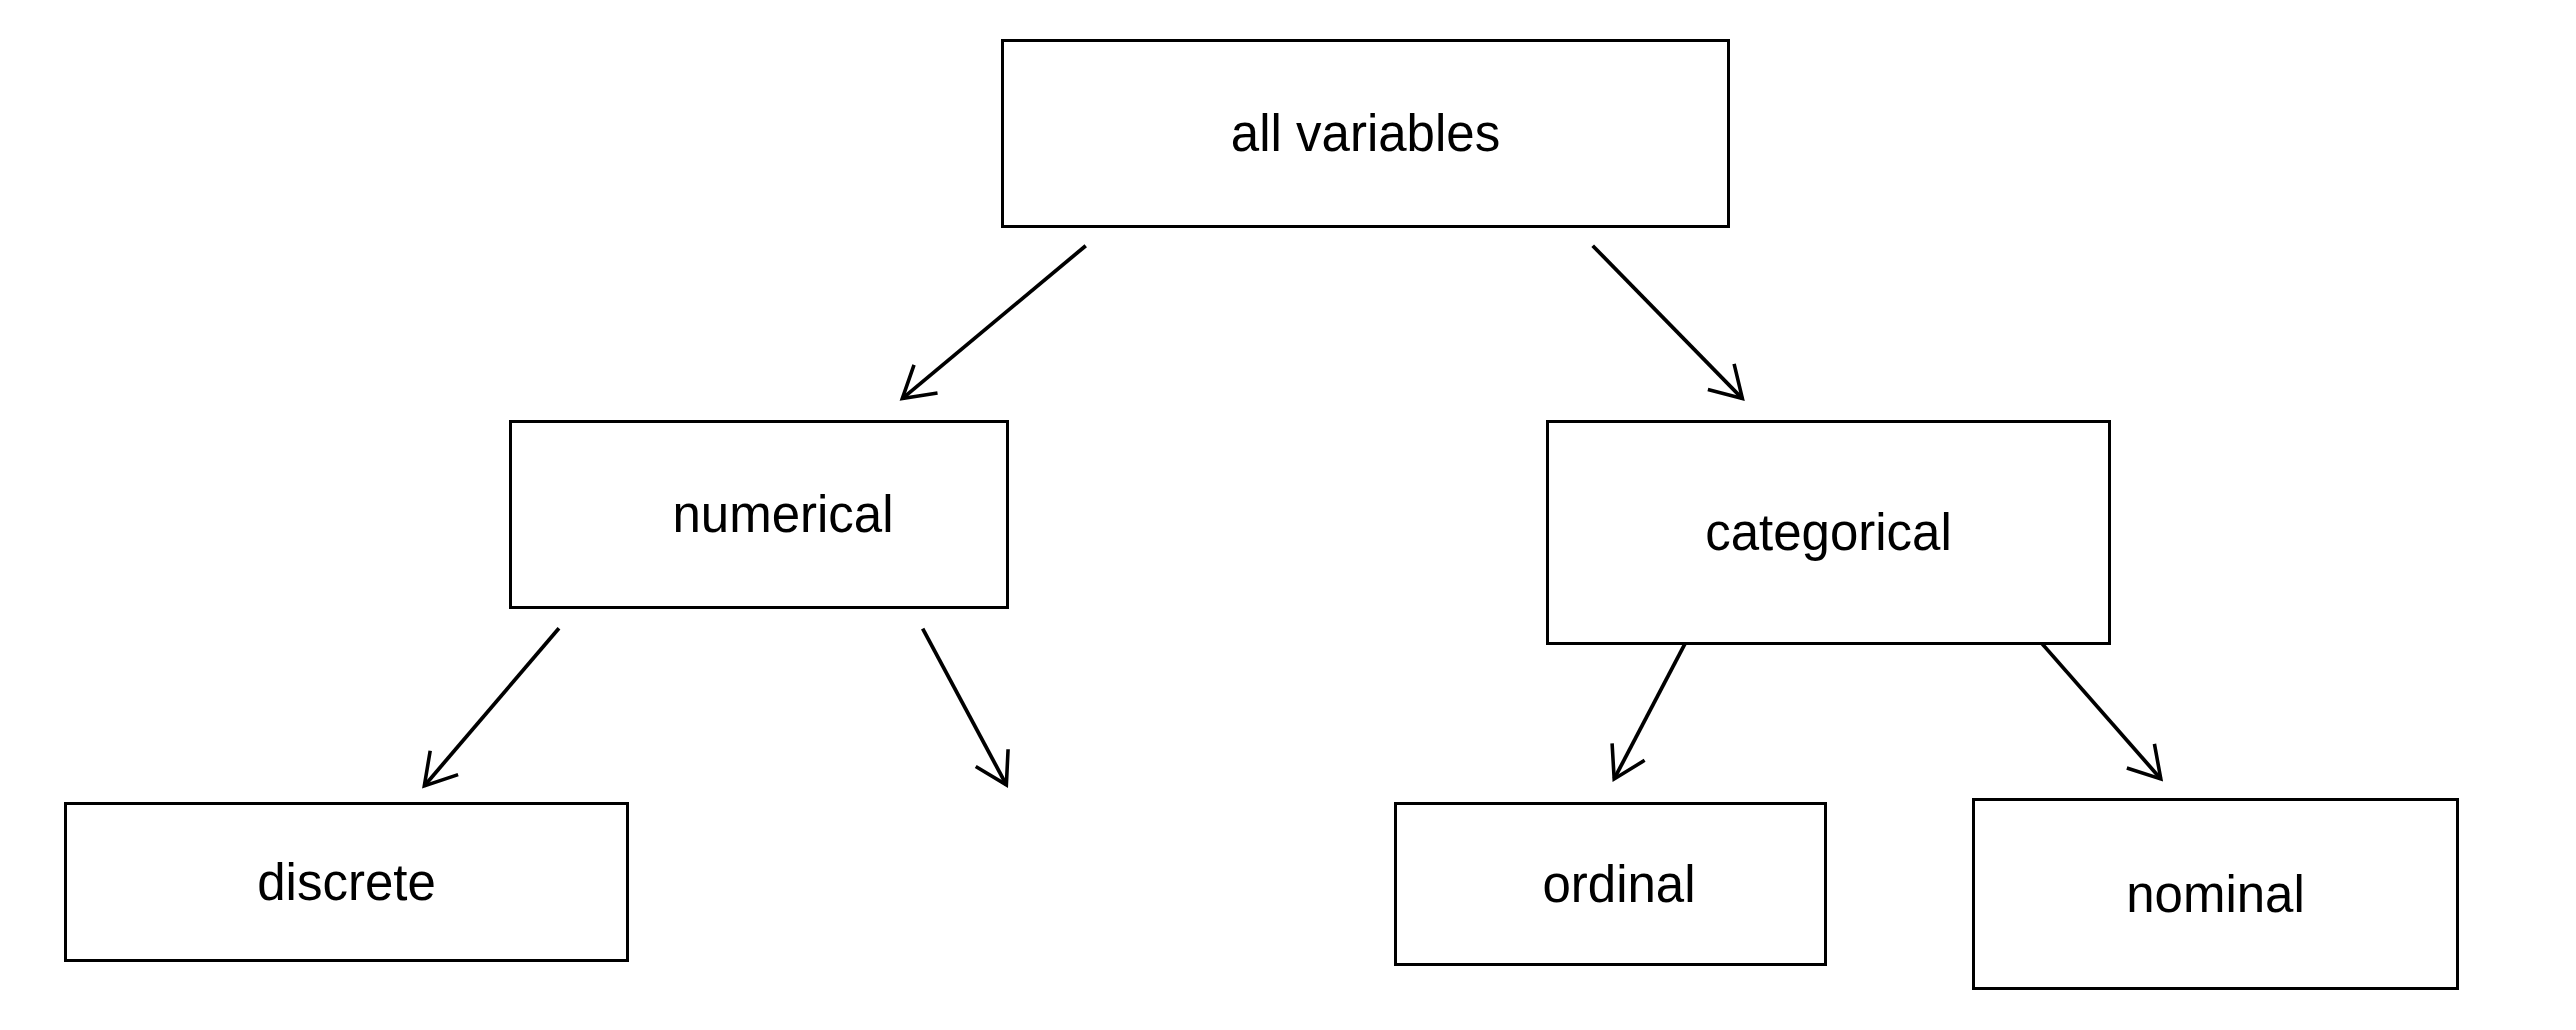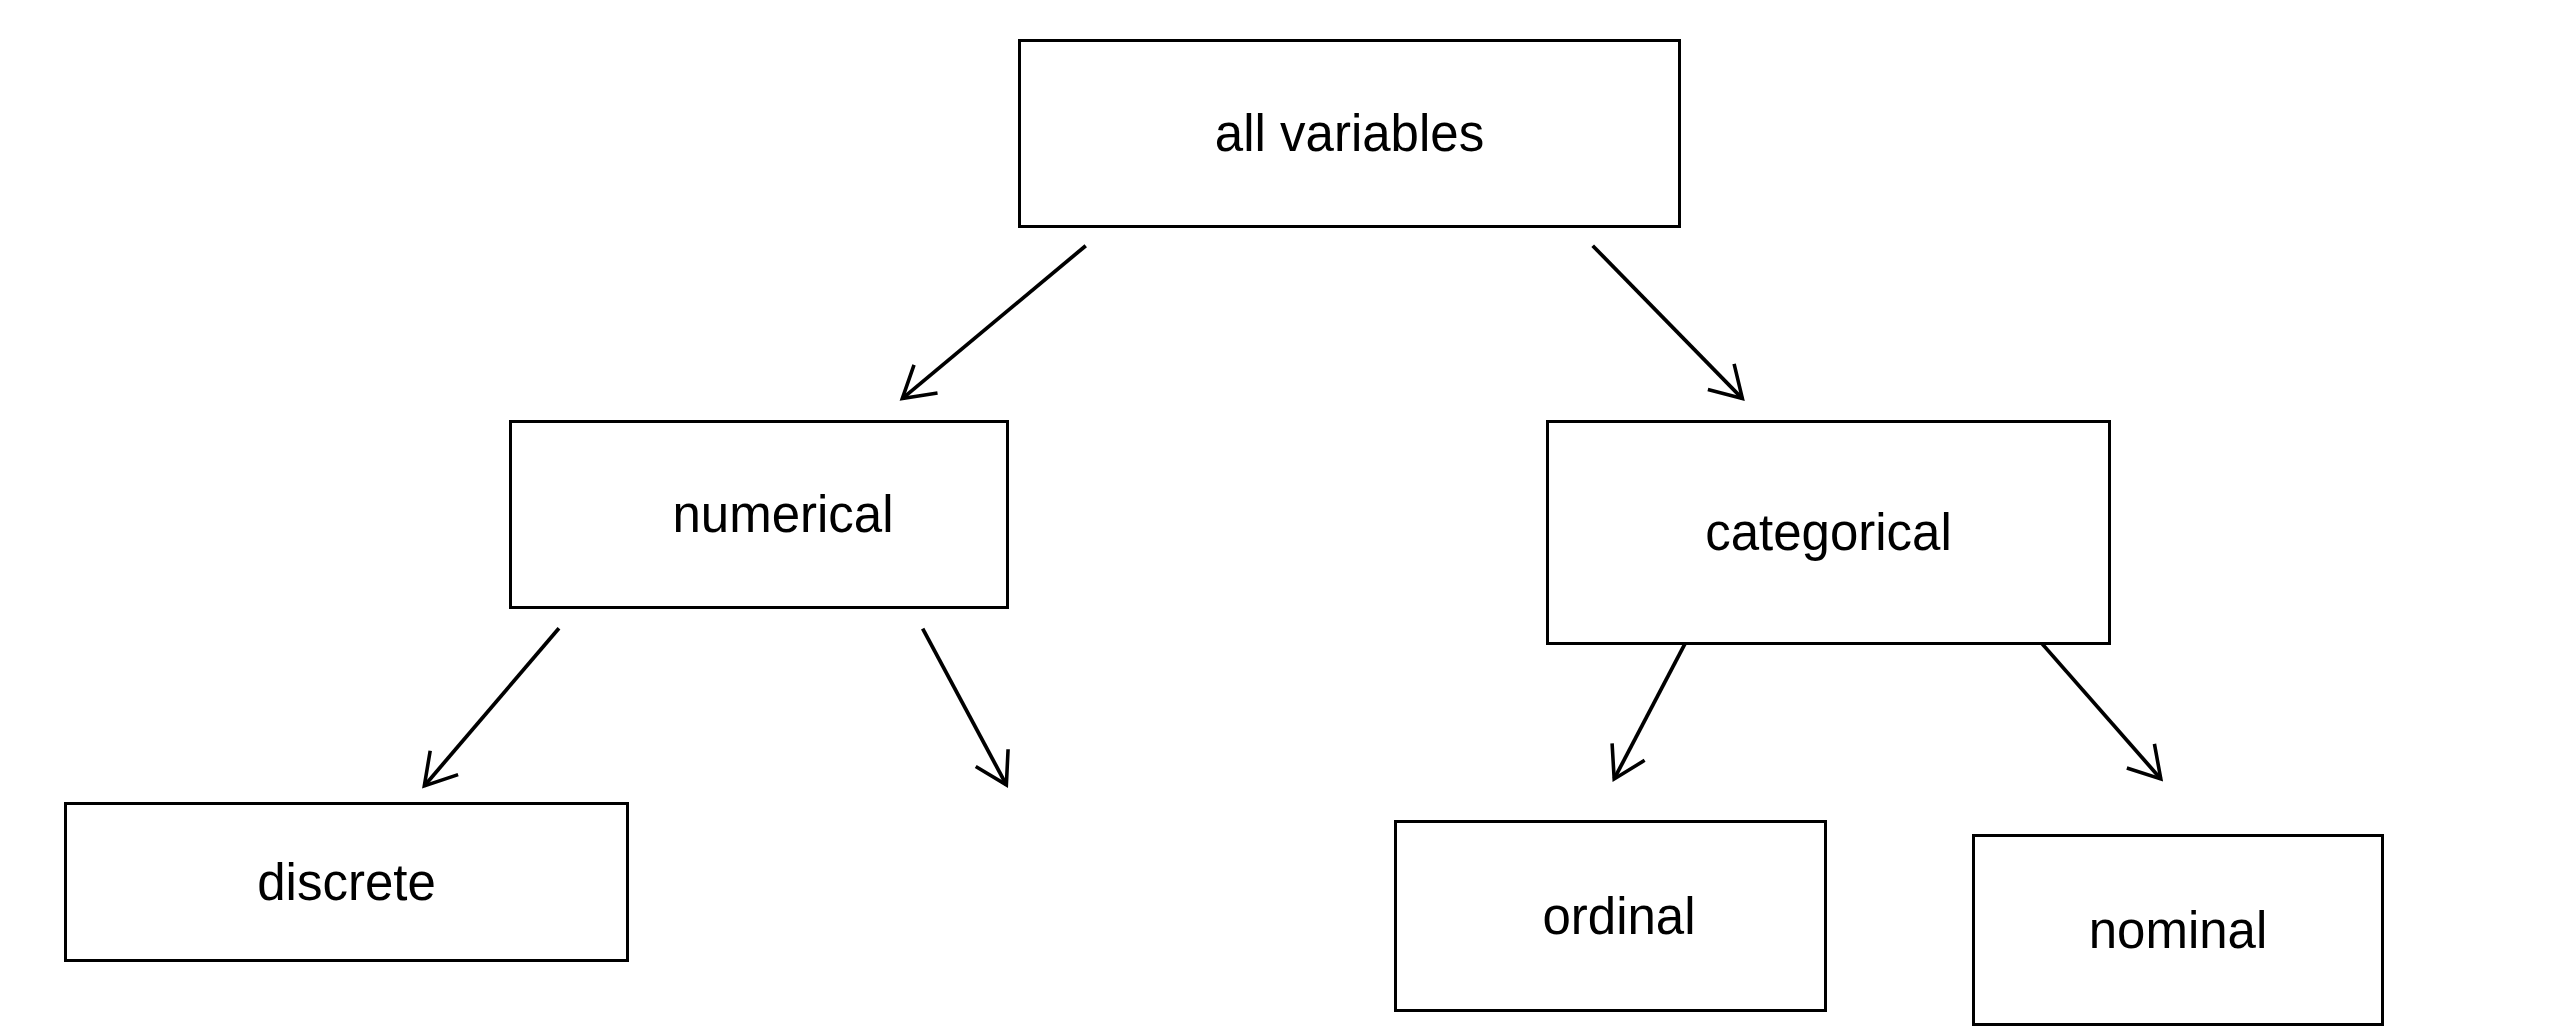--- a/index.html
+++ b/index.html
@@ -29,27 +29,27 @@
     border: 3.2px solid #000000;
     background: #ffffff;
     display: flex;
     align-items: center;
     justify-content: center;
     font-size: 51px;
     line-height: 1;
     color: #000000;
     white-space: nowrap;
   }
-  #node-all-variables { left: 1001px; top:   39px; width: 663px; height: 189px; margin-left: 17px; }
+  #node-all-variables { left: 1001px; top:   39px; width: 729px; height: 189px; }
   #node-numerical     { left:  509px; top:  420px; width:  500px; height: 189px; padding-left: 48px; }
   #node-categorical   { left: 1546px; top:  420px; width: 565px; height: 225px; }
   #node-discrete      { left:  64px; top: 802px; width: 565px; height: 160px; }
   #node-continuous    { left: 755px; top: 802px; width:  469px; height: 192px; }
-  #node-ordinal       { left: 1394px; top: 820px; width:  433px; height: 192px; padding-left: 17px; }
-  #node-nominal       { left: 1972px; top: 834px; width:  412px; height: 192px; }
+  #node-ordinal       { left: 1394px; top: 802px; width:  433px; height: 164px; padding-left: 17px; }
+  #node-nominal       { left: 1972px; top: 798px; width:  487px; height: 192px; }
 </style>
 </head>
 <body>
 
 <div class="canvas">
 
   <svg class="edges" viewBox="0 0 4800 1920" xmlns="http://www.w3.org/2000/svg">
     <defs>
       <marker id="open-arrowhead" viewBox="0 0 100 100" refX="88" refY="50" markerWidth="95" markerHeight="95" markerUnits="userSpaceOnUse" orient="auto">
         <path d="M28,14 L88,50 L28,86" fill="none" stroke="#000000" stroke-width="7"></path>

